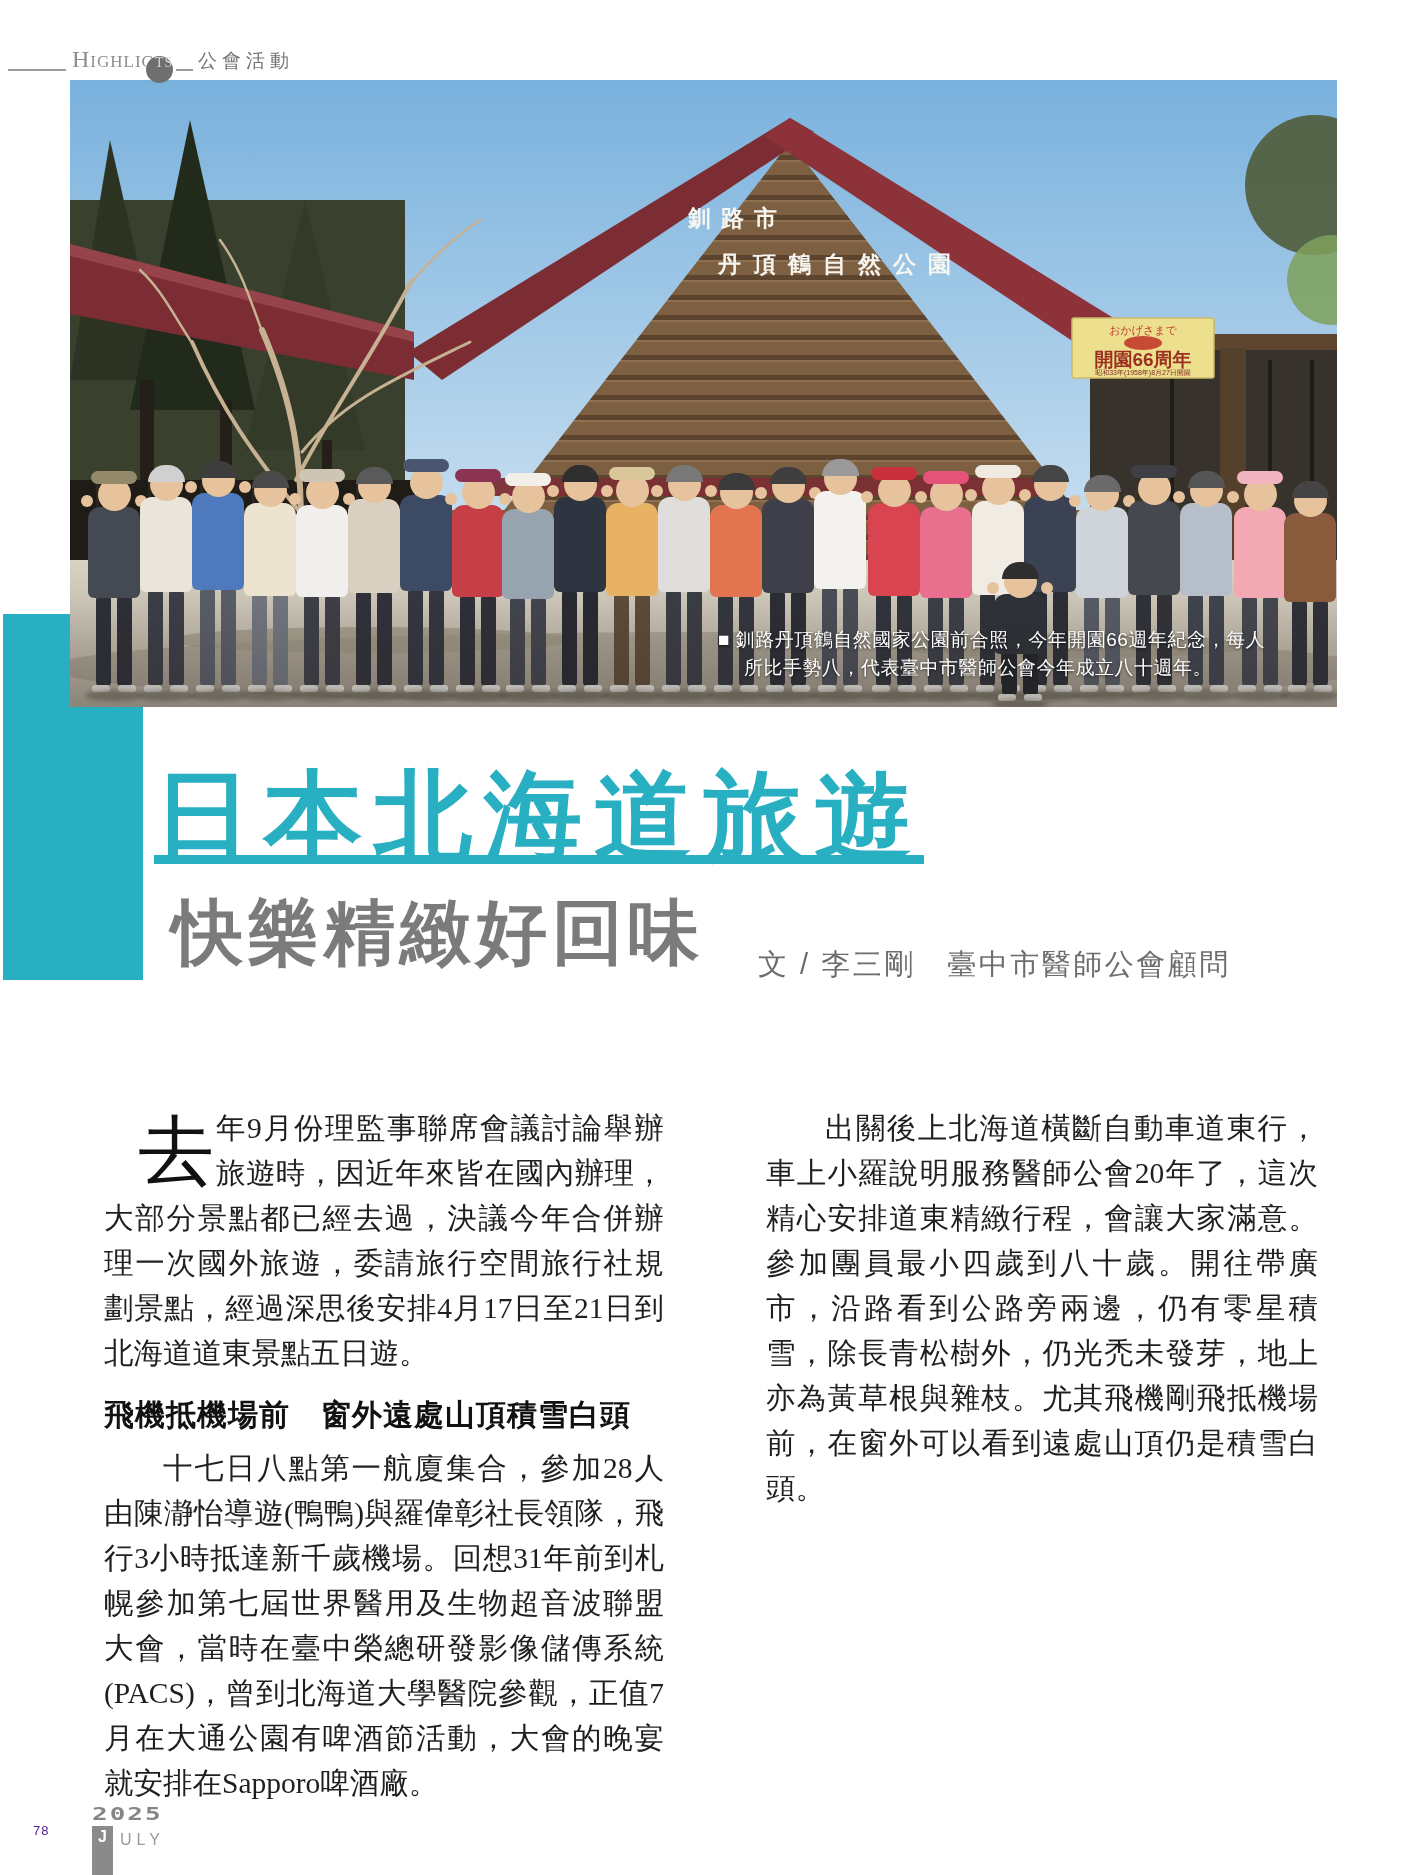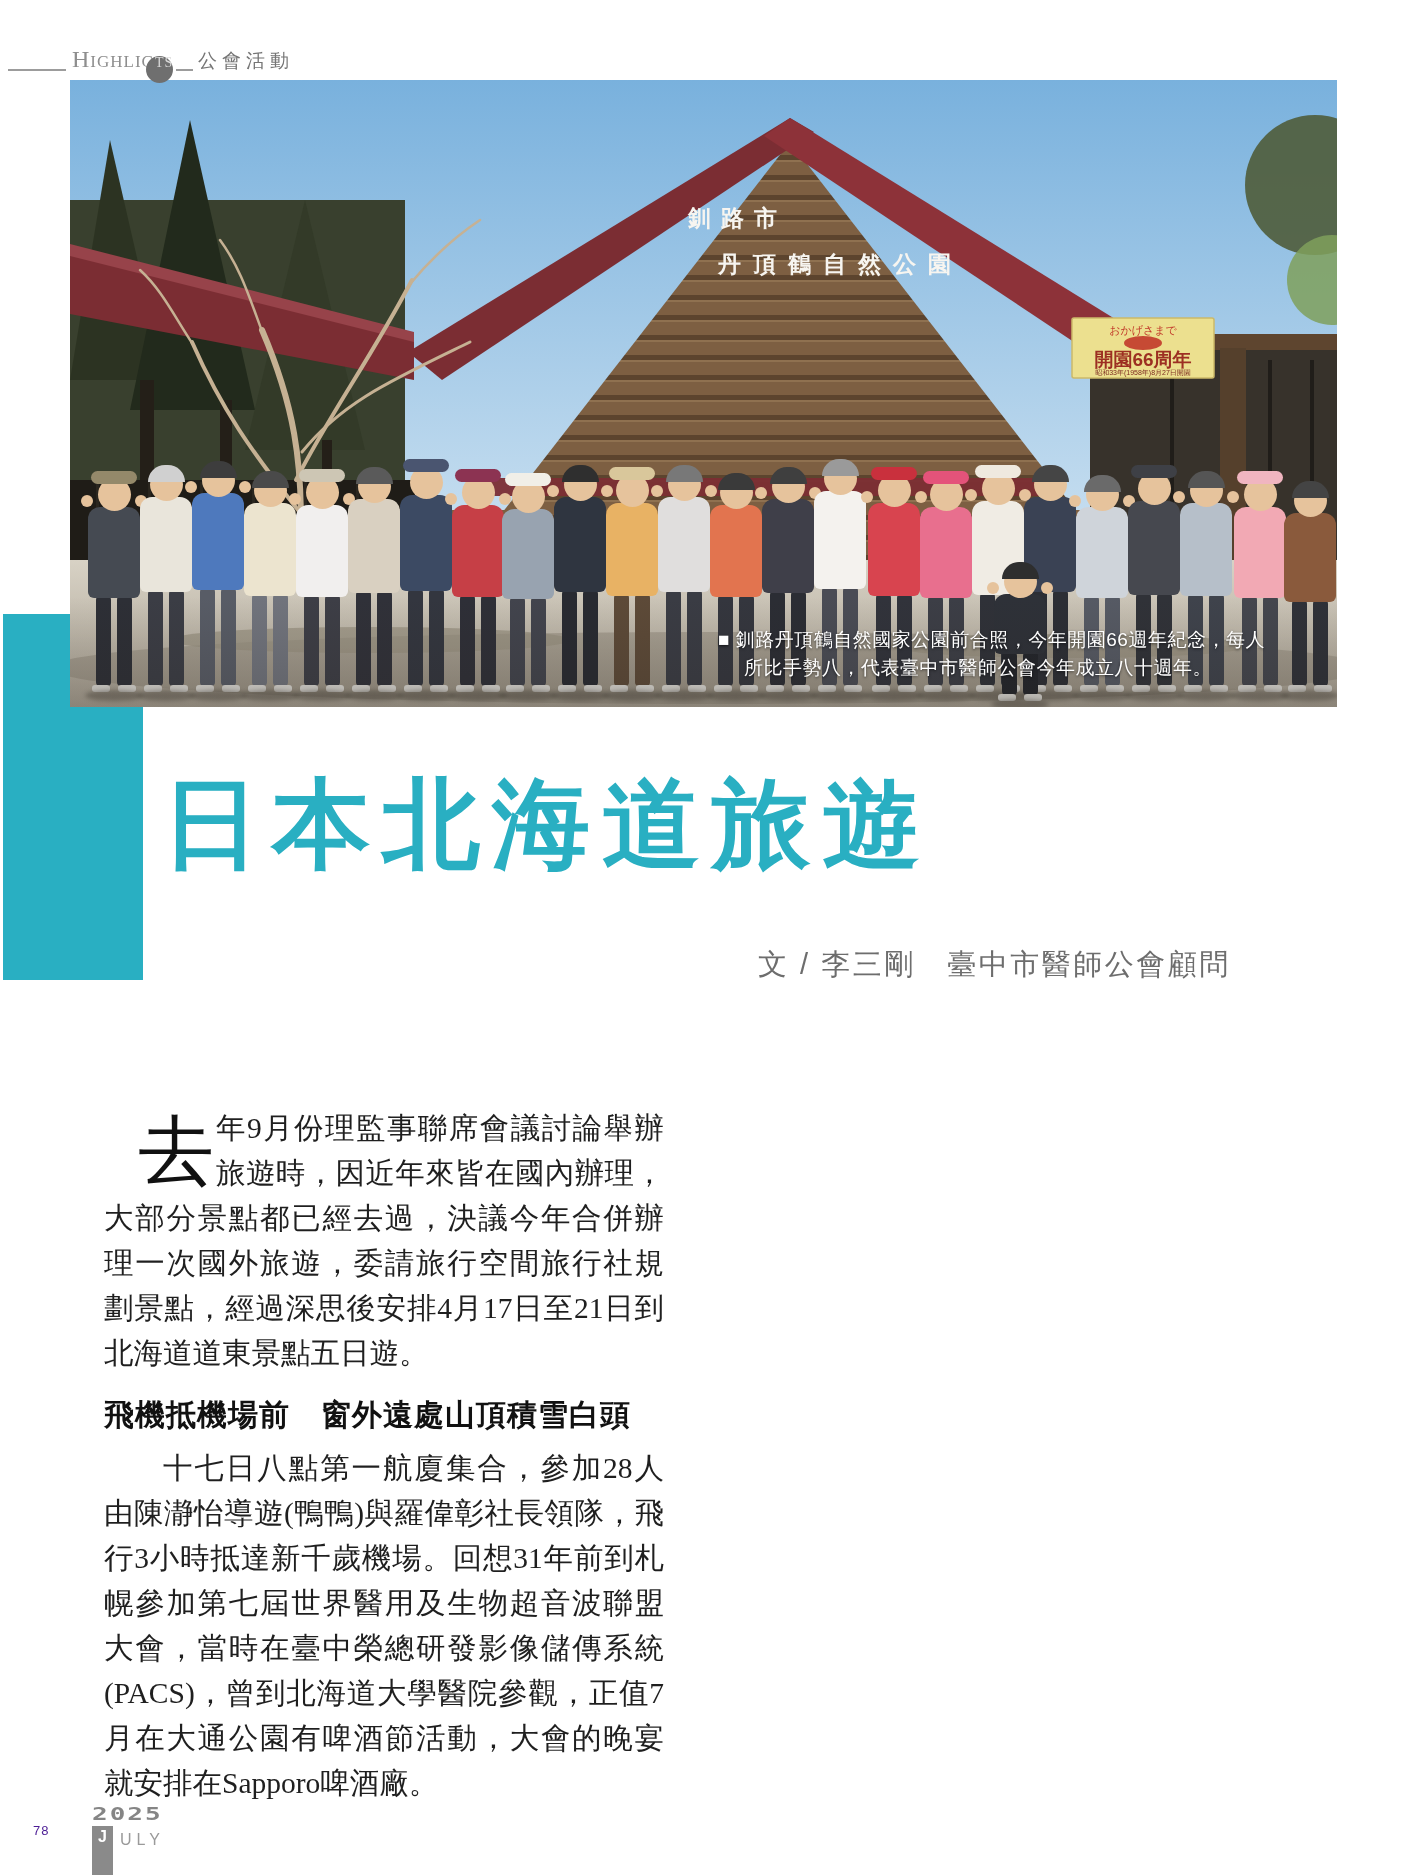--- a/index.html
+++ b/index.html
@@ -551,29 +551,31 @@
             <span></span>
             <span></span>
           </div>
         </div>
       </div>
     <div class="vignette"></div>
     <div class="caption l1">■ 釧路丹頂鶴自然國家公園前合照，今年開園66週年紀念，每人</div>
     <div class="caption l2">所比手勢八，代表臺中市醫師公會今年成立八十週年。</div>
   </div>
 
-  <h1 class="main-title" style="margin:12px;">日本北海道旅遊</h1>
+  <h1 class="main-title" style="margin:4px;text-decoration:underline;">日本北海道旅遊</h1>
+  <h2 class="sub-title" style="margin:0;">快樂精緻好回味</h2>
   <div class="byline">文 / 李三剛　臺中市醫師公會顧問</div>
 
   <div class="col col-left">
     <p><span class="dropcap">去</span><span>年9月份理監事聯席會議討論舉辦旅遊時，因近年來皆在國內辦理，大部分景點都已經去過，決議今年合併辦理一次國外旅遊，委請旅行空間旅行社規劃景點，經過深思後安排4月17日至21日到北海道道東景點五日遊。</span></p>
     <h3>飛機抵機場前　窗外遠處山頂積雪白頭</h3>
     <p class="indent after-head">十七日八點第一航廈集合，參加28人由陳瀞怡導遊(鴨鴨)與羅偉彰社長領隊，飛行3小時抵達新千歲機場。回想31年前到札幌參加第七屆世界醫用及生物超音波聯盟大會，當時在臺中榮總研發影像儲傳系統(PACS)，曾到北海道大學醫院參觀，正值7月在大通公園有啤酒節活動，大會的晚宴就安排在Sapporo啤酒廠。</p>
   </div>
   <div class="col col-right">
+    <p class="indent">出關後上北海道橫斷自動車道東行，車上小羅說明服務醫師公會20年了，這次精心安排道東精緻行程，會讓大家滿意。參加團員最小四歲到八十歲。開往帶廣市，沿路看到公路旁兩邊，仍有零星積雪，除長青松樹外，仍光禿未發芽，地上亦為黃草根與雜枝。尤其飛機剛飛抵機場前，在窗外可以看到遠處山頂仍是積雪白頭。</p>
   </div>
 
   <div class="pageno">78</div>
   <div class="logo-year">2025</div>
   <div class="logo-jblock">J</div>
   <div class="logo-month">ULY</div>
 
 </div>
 
 </body></html>

